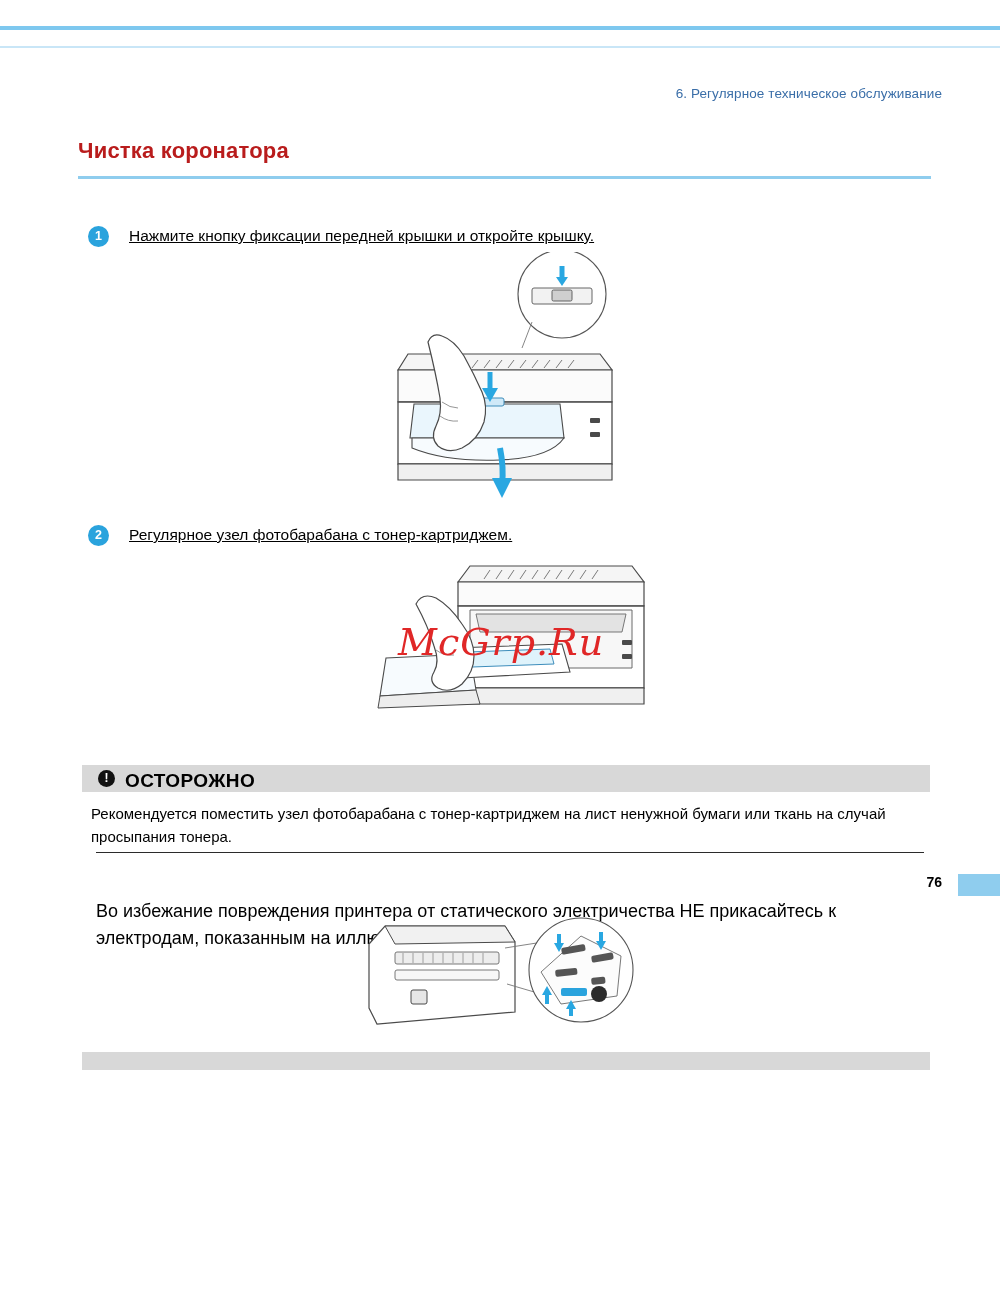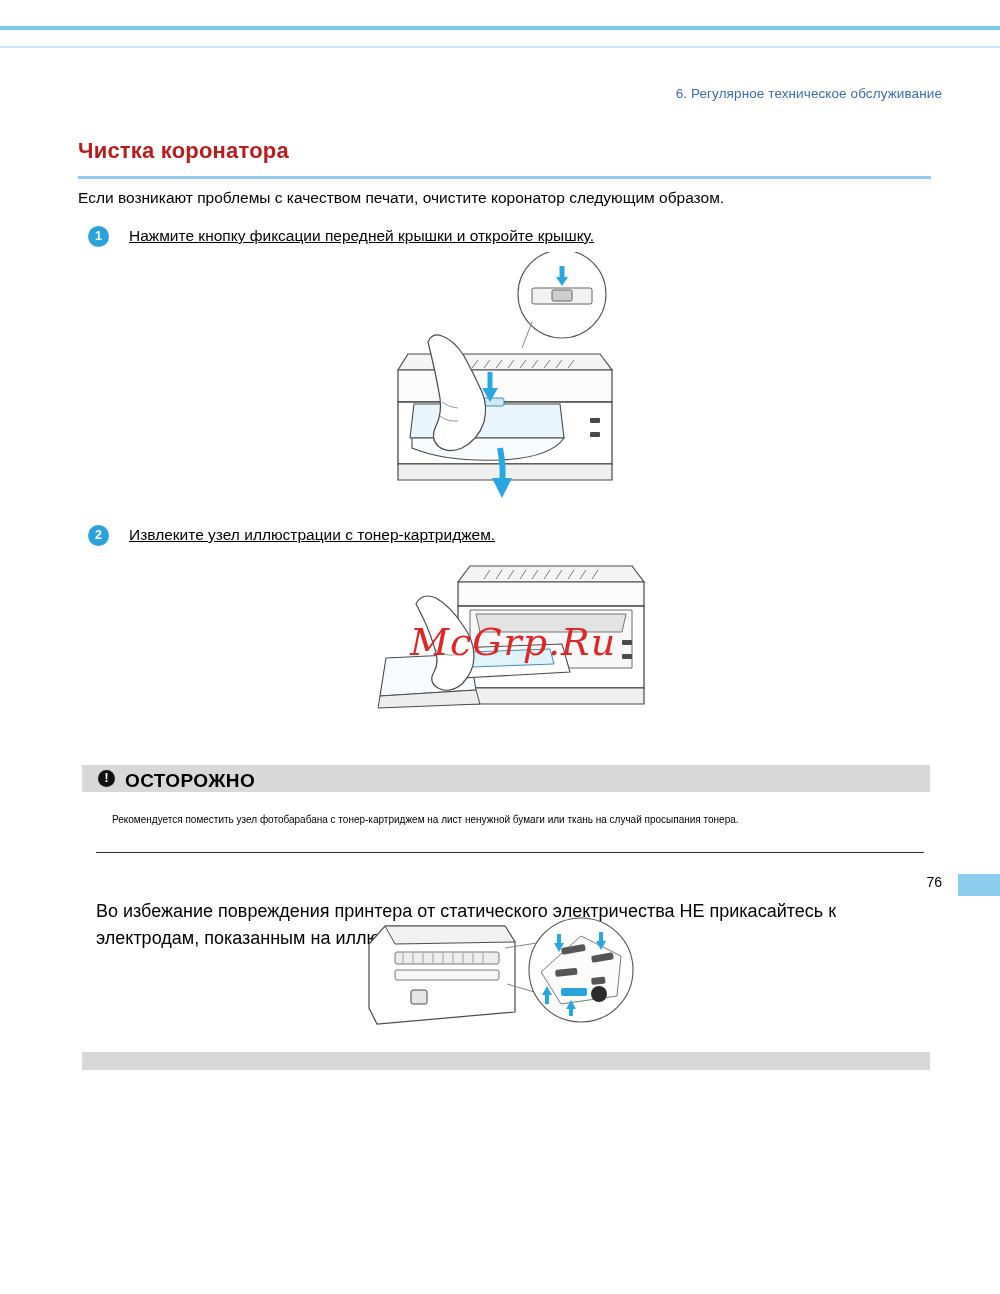--- a/index.html
+++ b/index.html
@@ -122,26 +122,25 @@
   .caution-bar .caution-label {
     position: absolute;
     left: 43px;
     top: 5px;
     font-size: 19px;
     font-weight: bold;
     letter-spacing: 0.4px;
   }
   .caution-body-1 {
     position: absolute;
-    left: 112px;
+    left: 91px;
     top: 803px;
     width: 828px;
-    font-size: 10px;
+    font-size: 15px;
     line-height: 1.5;
-    margin-top: 9px;
   }
   .caution-divider {
     position: absolute;
     left: 96px;
     top: 852px;
     width: 828px;
     height: 1px;
     background: #2b2b2b;
   }
   .caution-body-2 {
@@ -159,21 +158,21 @@
     width: 848px;
     height: 18px;
     background: #d8d8d8;
   }
   
   .page-number {
     position: absolute;
     right: 58px;
     bottom: 68px;
     font-size: 14px;
-    font-weight: normal;
+    font-weight: bold;
   }
   .page-number-tab {
     position: absolute;
     right: 0;
     bottom: 62px;
     width: 42px;
     height: 22px;
     background: #8fcdee;
   }
   
@@ -186,37 +185,35 @@
   .watermark {
     position: absolute;
     left: 398px;
     top: 620px;
     font-family: "DejaVu Serif", serif;
     font-style: italic;
     font-size: 38px;
     color: #e02727;
     letter-spacing: 1px;
     pointer-events: none;
-    margin-left: 12px;
   }
 </style>
 </head>
 <body>
 
 <div class="page">
 
   <div class="top-rule-1"></div>
   <div class="top-rule-2"></div>
 
   <div class="header-text">6. Регулярное техническое обслуживание</div>
 
   <h1 class="section-title">Чистка коронатора</h1>
   <div class="title-rule"></div>
 
-  <div class="intro">Если возникают проблемы с качеством печати, очистите коронатор следующим образом.</div>
 
   <div class="step" id="step-1">
     <span class="num">1</span>
     <span class="txt">Нажмите кнопку фиксации передней крышки и откройте крышку.</span>
   </div>
 
   <div class="figure" id="figure-1">
     <svg width="330" height="250" viewBox="0 0 330 250" xmlns="http://www.w3.org/2000/svg">
 
       <circle cx="212" cy="42" r="44" fill="#ffffff" stroke="#555" stroke-width="1.1"></circle>
@@ -262,21 +259,21 @@
       <path d="M150 196 Q154 216 152 232" stroke="#29a7e1" stroke-width="6" fill="none"></path>
       <path d="M152 246 L142 226 L162 226 Z" fill="#29a7e1"></path>
 
       <rect x="240" y="166" width="10" height="5" rx="1" fill="#4a4a4a"></rect>
       <rect x="240" y="180" width="10" height="5" rx="1" fill="#4a4a4a"></rect>
     </svg>
   </div>
 
   <div class="step" id="step-2">
     <span class="num">2</span>
-    <span class="txt">Извлеките узел иллюстрации с тонер-картриджем.</span>
+    <span class="txt">Регулярное узел фотобарабана с тонер-картриджем.</span>
   </div>
 
   <div class="figure" id="figure-2">
     <svg width="330" height="195" viewBox="0 0 330 195" xmlns="http://www.w3.org/2000/svg">
 
       <path d="M108 34 L120 18 L282 18 L294 34 Z" fill="#f5f5f5" stroke="#4a4a4a" stroke-width="1.2"></path>
       <path d="M108 34 L294 34 L294 58 L108 58 Z" fill="#fbfbfb" stroke="#4a4a4a" stroke-width="1.2"></path>
       <g stroke="#7a7a7a" stroke-width="1">
         <line x1="140" y1="22" x2="134" y2="31"></line>
         <line x1="152" y1="22" x2="146" y2="31"></line>

